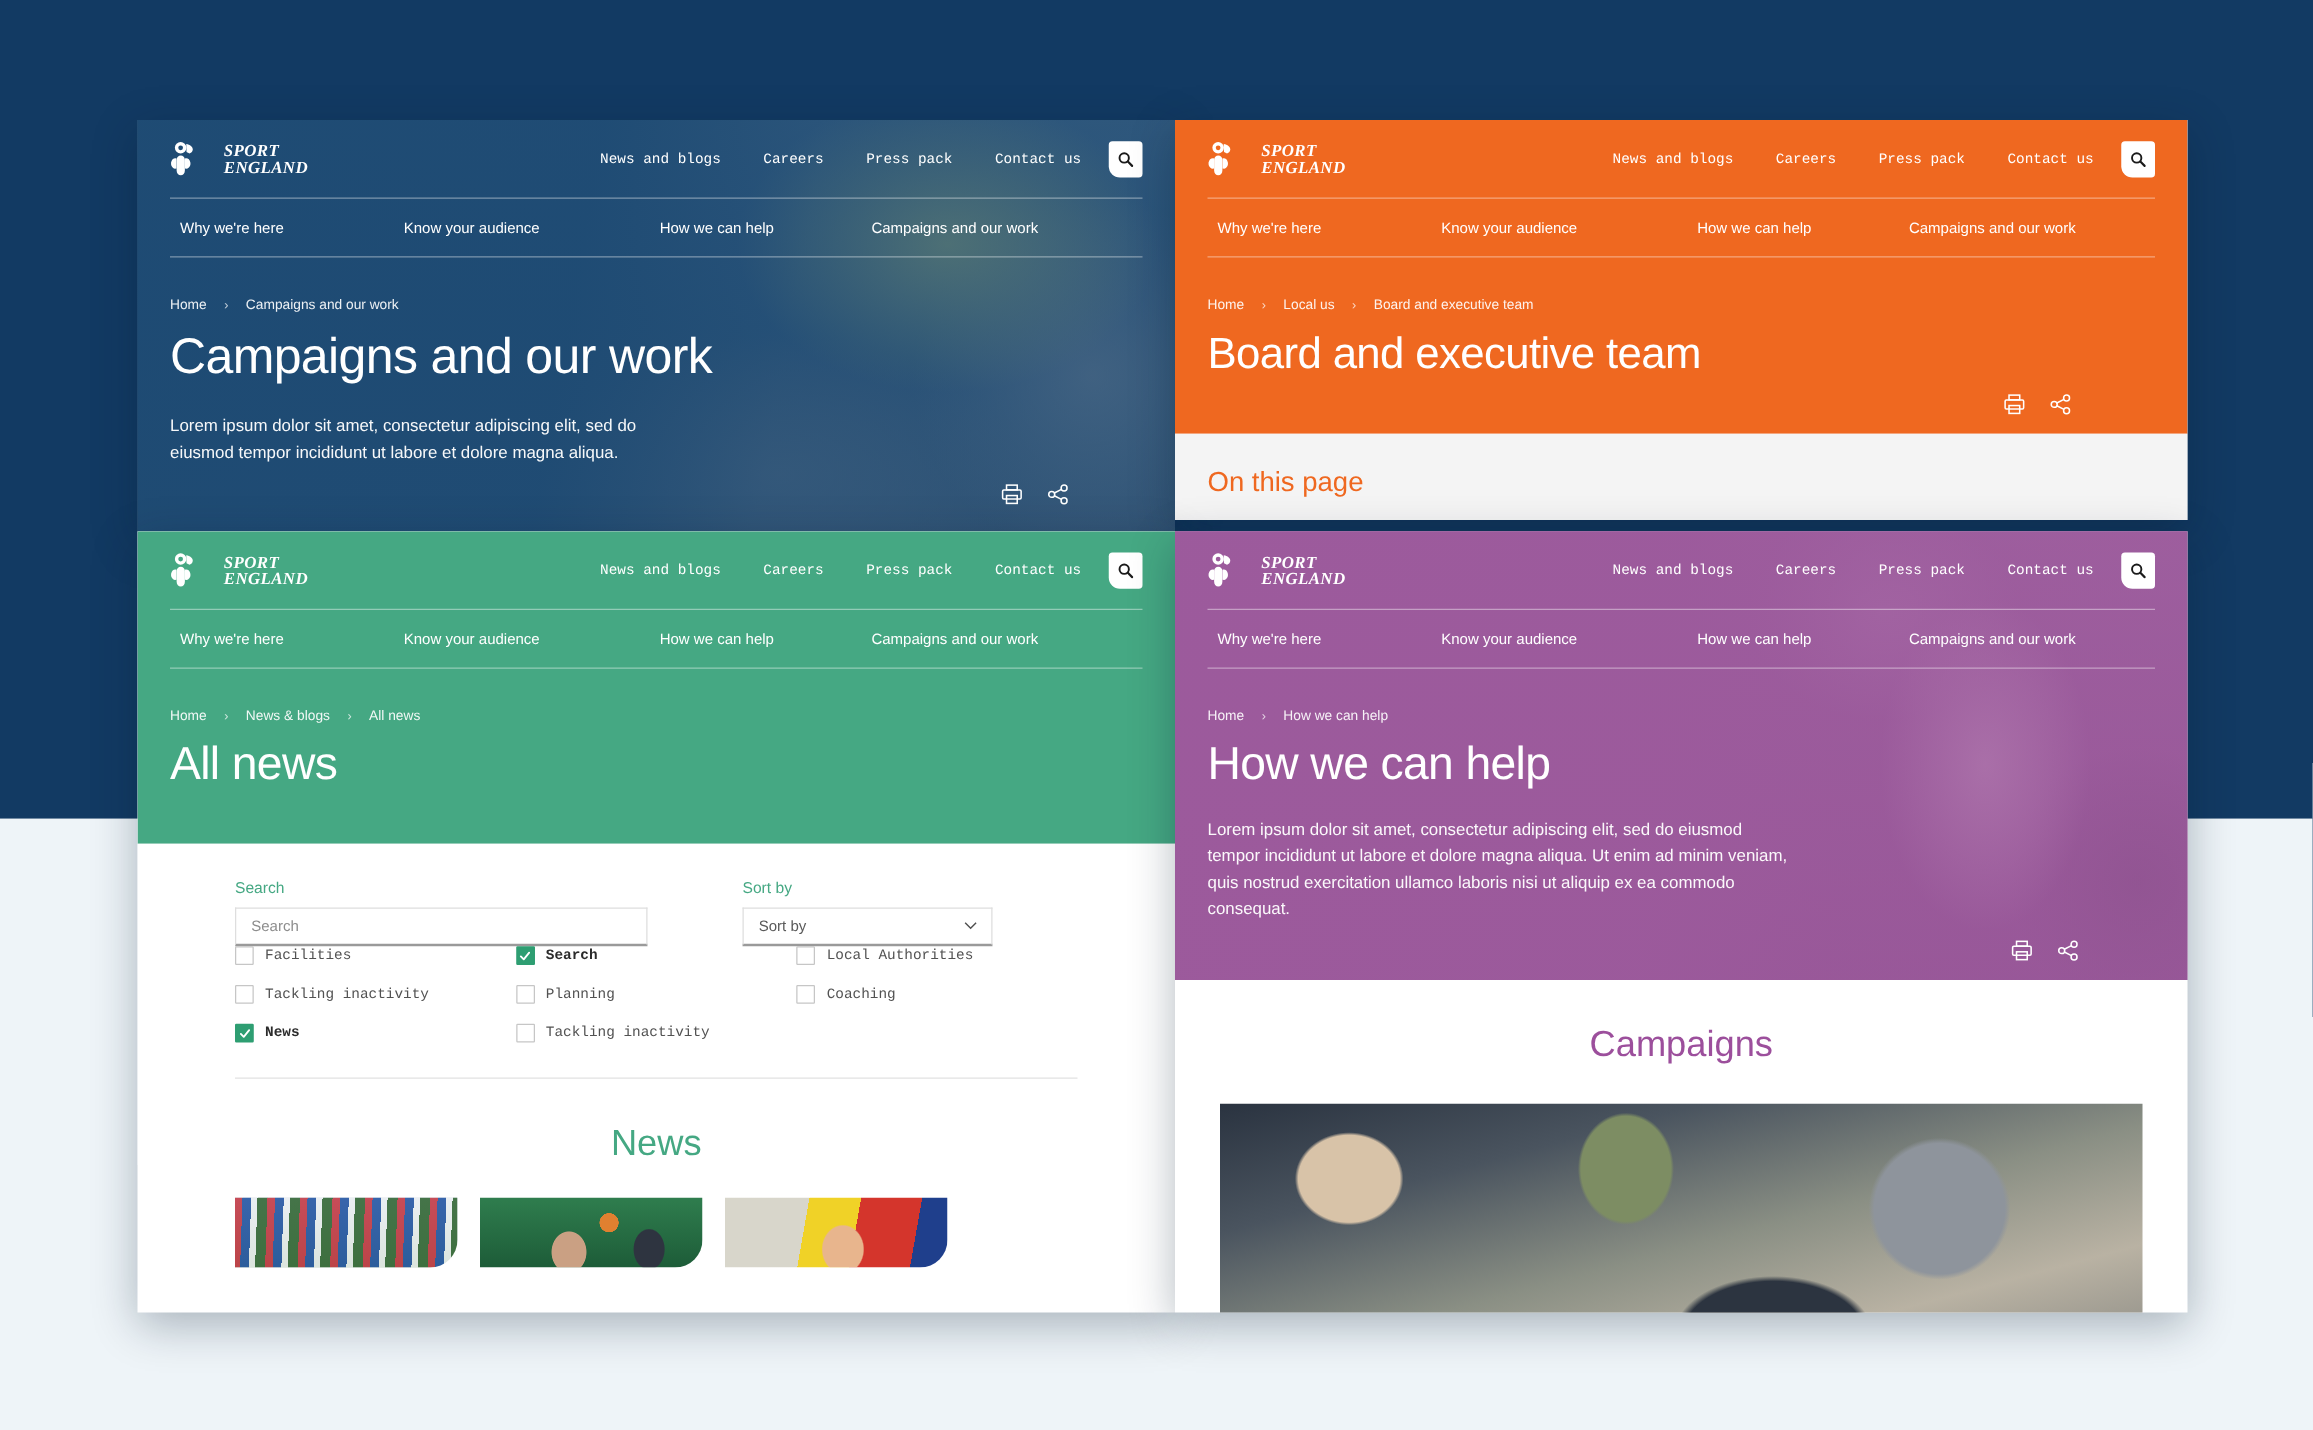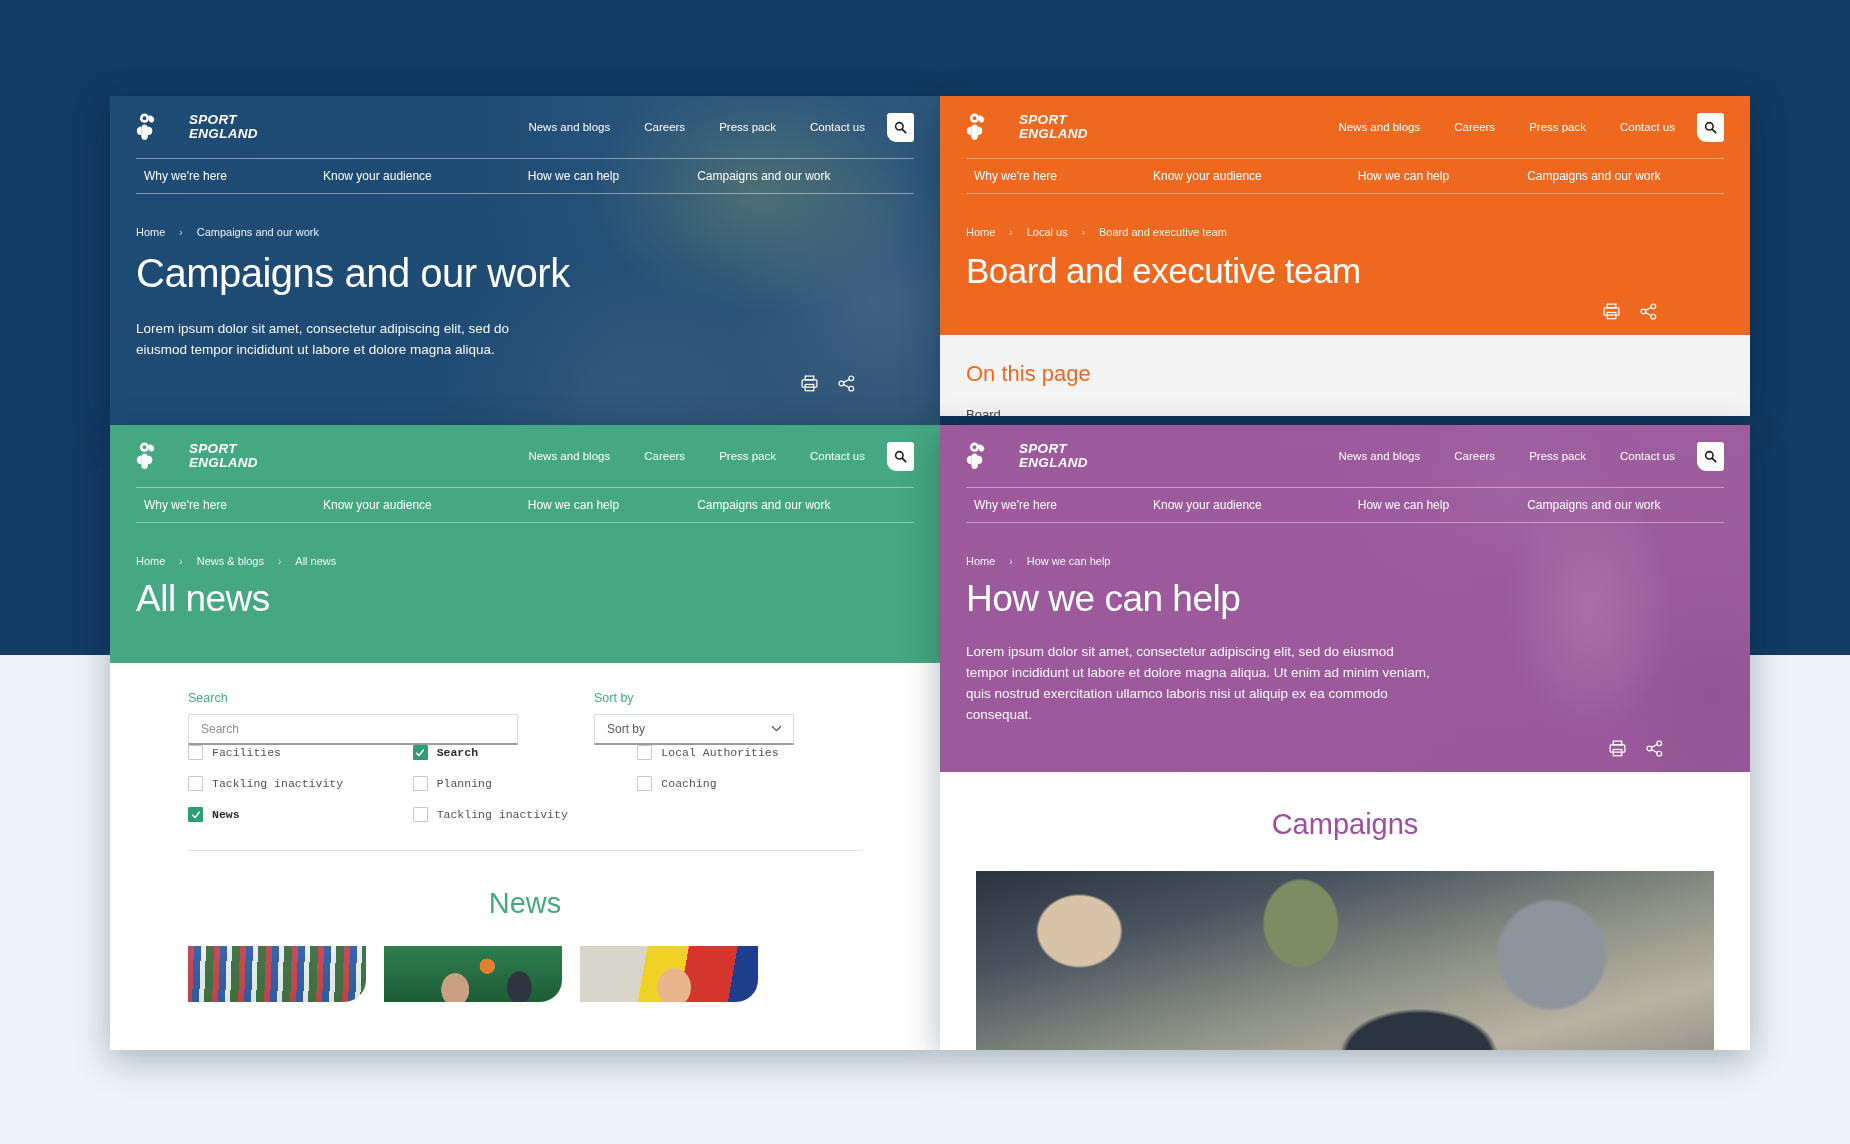--- a/index.html
+++ b/index.html
@@ -27,45 +27,45 @@
     background: #ffffff;
     box-shadow: 0 10px 34px rgba(8,26,48,.30);
   }
 
   
   .site-header { position: relative; padding: 0; }
   .hdr-inner { position: relative; padding: 0 26px; }
   .hdr-row1 {
     display: flex; align-items: center; height: 62px;
   }
-  .logo { display: flex; align-items: flex-start; gap: 27px; }
+  .logo { display: flex; align-items: center; gap: 17px; font-family: Liberation Serif, serif; }
   .logo-mark { width: 26px; height: 28px; flex: 0 0 auto; }
   .logo-text {
     color: #fff; font-style: italic; font-weight: bold;
     font-size: 13.5px; line-height: 13.5px; letter-spacing: .3px;
   }
   .logo-text span { display: block; }
   .top-nav {
     display: flex; align-items: center; gap: 34px;
     margin-left: auto; margin-right: 22px;
   }
   .top-nav a {
-    color: #fff; font-size: 11.5px; text-decoration: none; white-space: nowrap;
+    color: #fff; font-size: 11.5px; text-decoration: none; white-space: nowrap; font-family: Liberation Mono, monospace;
   }
   .search-btn {
     width: 27px; height: 29px; background: #fff;
     border-radius: 3px 3px 3px 9px;
     display: flex; align-items: center; justify-content: center;
     flex: 0 0 auto; border: none; cursor: pointer;
   }
   .search-btn svg { width: 13px; height: 13px; }
 
   .hdr-row2 {
     display: flex; align-items: center;
-    height: 36px;
+    height: 48px;
     border-top: 1px solid rgba(255,255,255,.42);
     border-bottom: 1px solid rgba(255,255,255,.42);
   }
   .hdr-row2 a {
     color: #fff; font-size: 12px; text-decoration: none; white-space: nowrap;
   }
   .hdr-row2 a:nth-child(1) { margin-left: 8px; }
   .hdr-row2 a:nth-child(2) { margin-left: 96px; }
   .hdr-row2 a:nth-child(3) { margin-left: 96px; }
   .hdr-row2 a:nth-child(4) { margin-left: 78px; }

